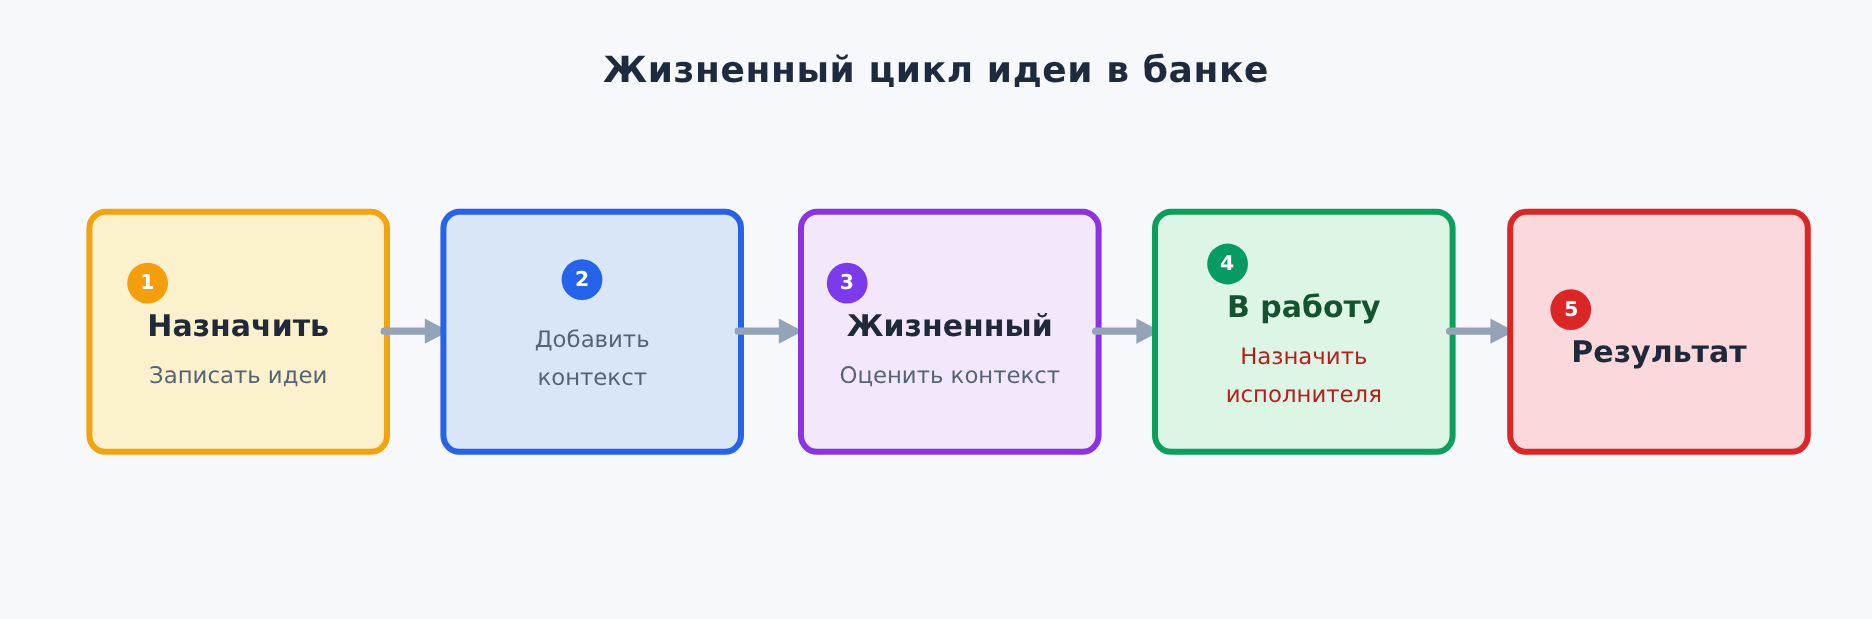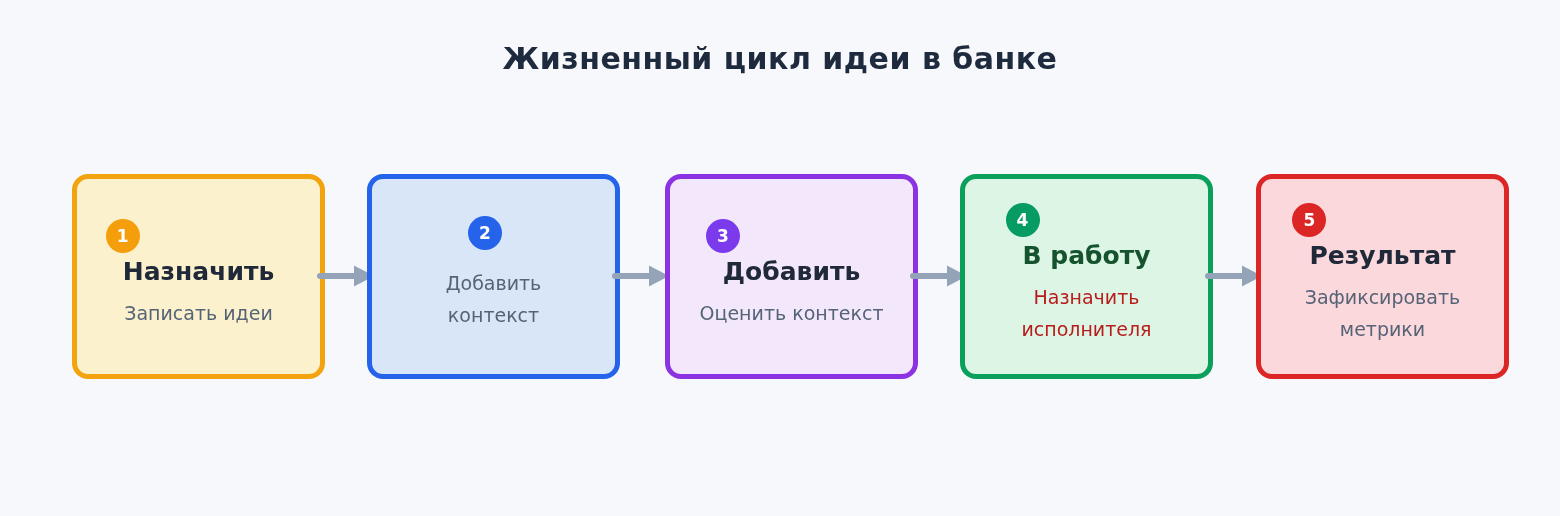--- a/index.html
+++ b/index.html
@@ -125,21 +125,21 @@
   </div>
 
   <svg class="arrow arrow-1" viewBox="0 0 57 24">
     <line x1="3" y1="12" x2="40" y2="12" stroke="#94A3B8" stroke-width="6" stroke-linecap="round"></line>
     <polygon points="37,1.5 57,12 37,22.5" fill="#94A3B8"></polygon>
   </svg>
 
   <div class="card card-2" style="background: rgb(243, 232, 251); border-color: rgb(139, 51, 227);">
     <div class="head">
       <span class="badge" style="background: rgb(124, 58, 237); color: rgb(255, 255, 255);">3</span>
-      <div class="step-title" style="color: rgb(32, 41, 58);">Добавить</div>
+      <div class="step-title" style="color: rgb(32, 41, 58);">Жизненный</div>
     </div>
     <div class="step-subtitle" style="color: rgb(86, 99, 119);">Оценить контекст</div>
   </div>
 
   <svg class="arrow arrow-2" viewBox="0 0 57 24">
     <line x1="3" y1="12" x2="40" y2="12" stroke="#94A3B8" stroke-width="6" stroke-linecap="round"></line>
     <polygon points="37,1.5 57,12 37,22.5" fill="#94A3B8"></polygon>
   </svg>
 
   <div class="card card-3" style="background: rgb(220, 245, 229); border-color: rgb(10, 160, 92);">
@@ -153,16 +153,15 @@
   <svg class="arrow arrow-3" viewBox="0 0 57 24">
     <line x1="3" y1="12" x2="40" y2="12" stroke="#94A3B8" stroke-width="6" stroke-linecap="round"></line>
     <polygon points="37,1.5 57,12 37,22.5" fill="#94A3B8"></polygon>
   </svg>
 
   <div class="card card-4" style="background: rgb(250, 216, 219); border-color: rgb(220, 38, 38);">
     <div class="head">
       <span class="badge" style="background: rgb(220, 38, 38); color: rgb(255, 255, 255);">5</span>
       <div class="step-title" style="color: rgb(32, 41, 58);">Результат</div>
     </div>
-    <div class="step-subtitle" style="color: rgb(86, 99, 119);">Зафиксировать метрики</div>
   </div>
 
 </div>
 
 </body></html>

